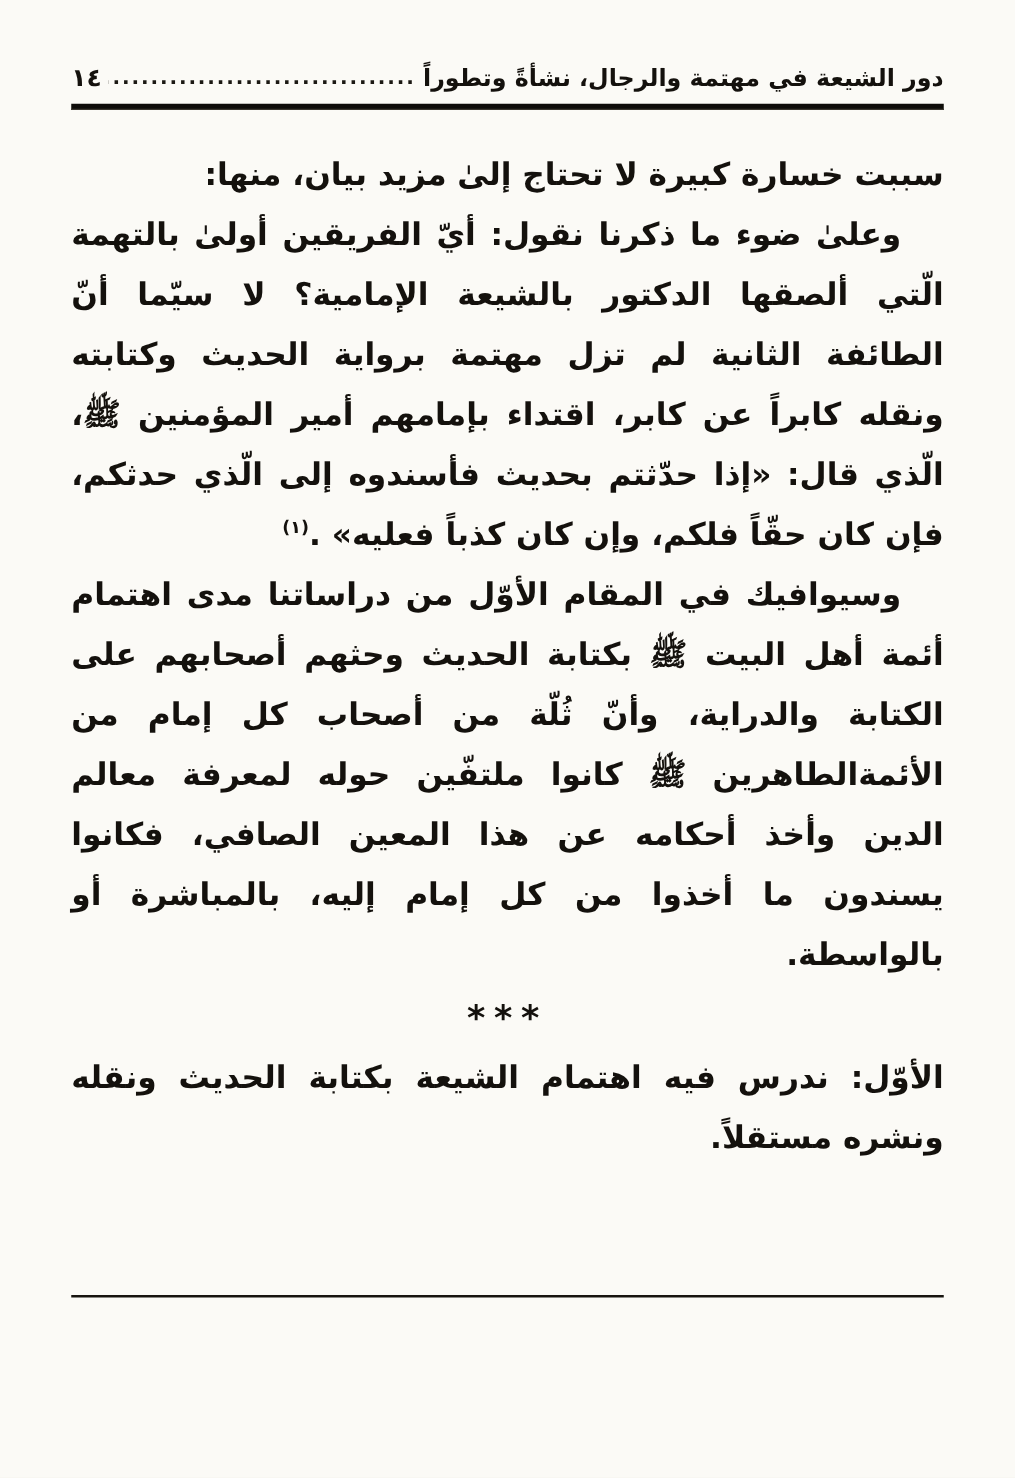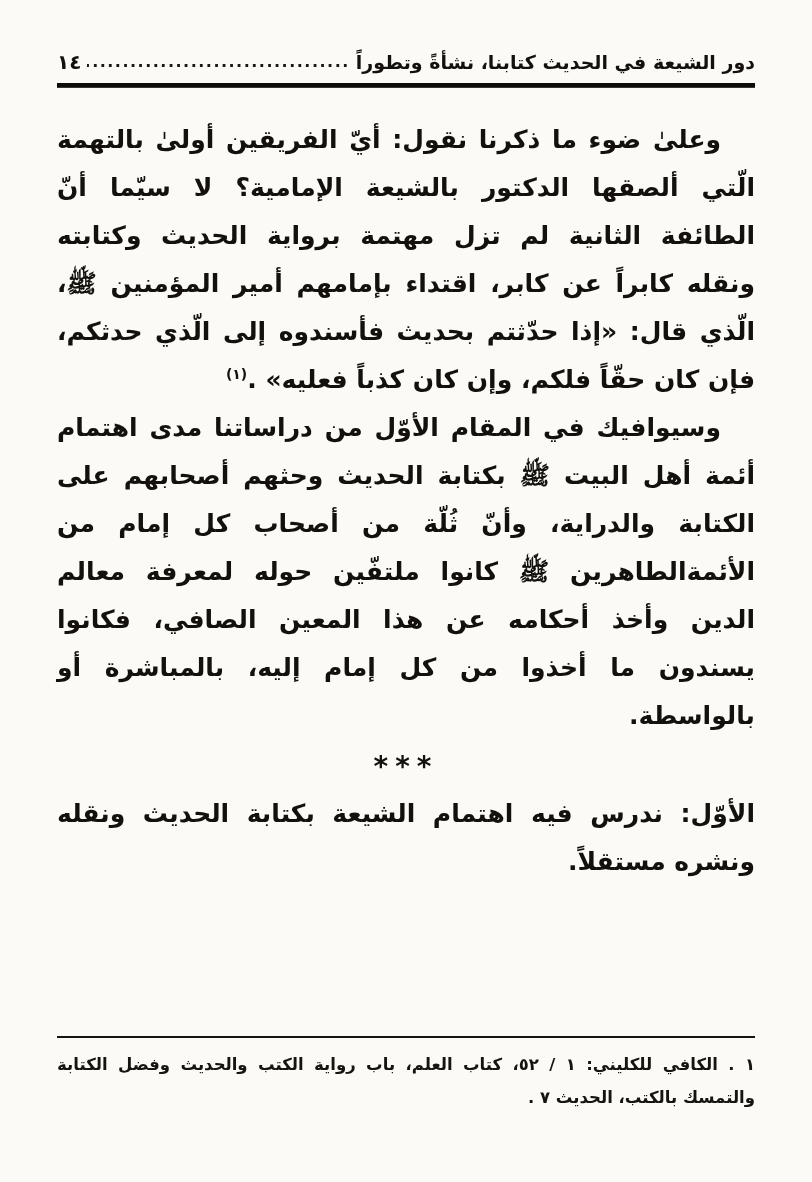--- a/index.html
+++ b/index.html
@@ -116,40 +116,40 @@
     text-align: justify;
     color: #17140f;
   }
 </style>
 </head>
 <body>
 
 <div class="page">
 
   <header class="page-header">
-    <span class="header-title">دور الشيعة في الحديث كتابنا، نشأةً وتطوراً</span>
+    <span class="header-title">دور الشيعة في مهتمة والرجال، نشأةً وتطوراً</span>
     <span class="header-dots">....................................................................................................</span>
     <span class="page-number">١٤</span>
   </header>
 
   <div class="header-rule"></div>
 
   <main class="body-text">
 
+    <p>سببت خسارة كبيرة لا تحتاج إلىٰ مزيد بيان، منها:</p>
 
 
     <p class="indent"><span>وعلىٰ ضوء ما ذكرنا نقول: أيّ الفريقين أولىٰ بالتهمة الّتي ألصقها الدكتور بالشيعة الإمامية؟ لا سيّما أنّ الطائفة الثانية لم تزل مهتمة برواية الحديث وكتابته ونقله كابراً عن كابر، اقتداء بإمامهم أمير المؤمنين ﷺ، الّذي قال: «إذا حدّثتم بحديث فأسندوه إلى الّذي حدثكم، فإن كان حقّاً فلكم، وإن كان كذباً فعليه» .</span><sup class="fn-marker">(١)</sup></p>
 
     <p class="indent">وسيوافيك في المقام الأوّل من دراساتنا مدى اهتمام أئمة أهل البيت ﷺ بكتابة الحديث وحثهم أصحابهم على الكتابة والدراية، وأنّ ثُلّة من أصحاب كل إمام من الأئمةالطاهرين ﷺ كانوا ملتفّين حوله لمعرفة معالم الدين وأخذ أحكامه عن هذا المعين الصافي، فكانوا يسندون ما أخذوا من كل إمام إليه، بالمباشرة أو بالواسطة.</p>
 
     <div class="stars-separator">***</div>
 
 
     <p class="spaced">الأوّل: ندرس فيه اهتمام الشيعة بكتابة الحديث ونقله ونشره مستقلاً.</p>
 
   </main>
 
   <div class="footnote-area">
     <div class="footnote-rule"></div>
-    <div class="footnote-text">١ . الكافي للكليني: ١ / ٥٢، كتاب العلم، باب رواية الكتب والحديث وفضل الكتابة والتمسك بالكتب، الحديث ٧ .</div>
   </div>
 
 </div>
 
 </body></html>

